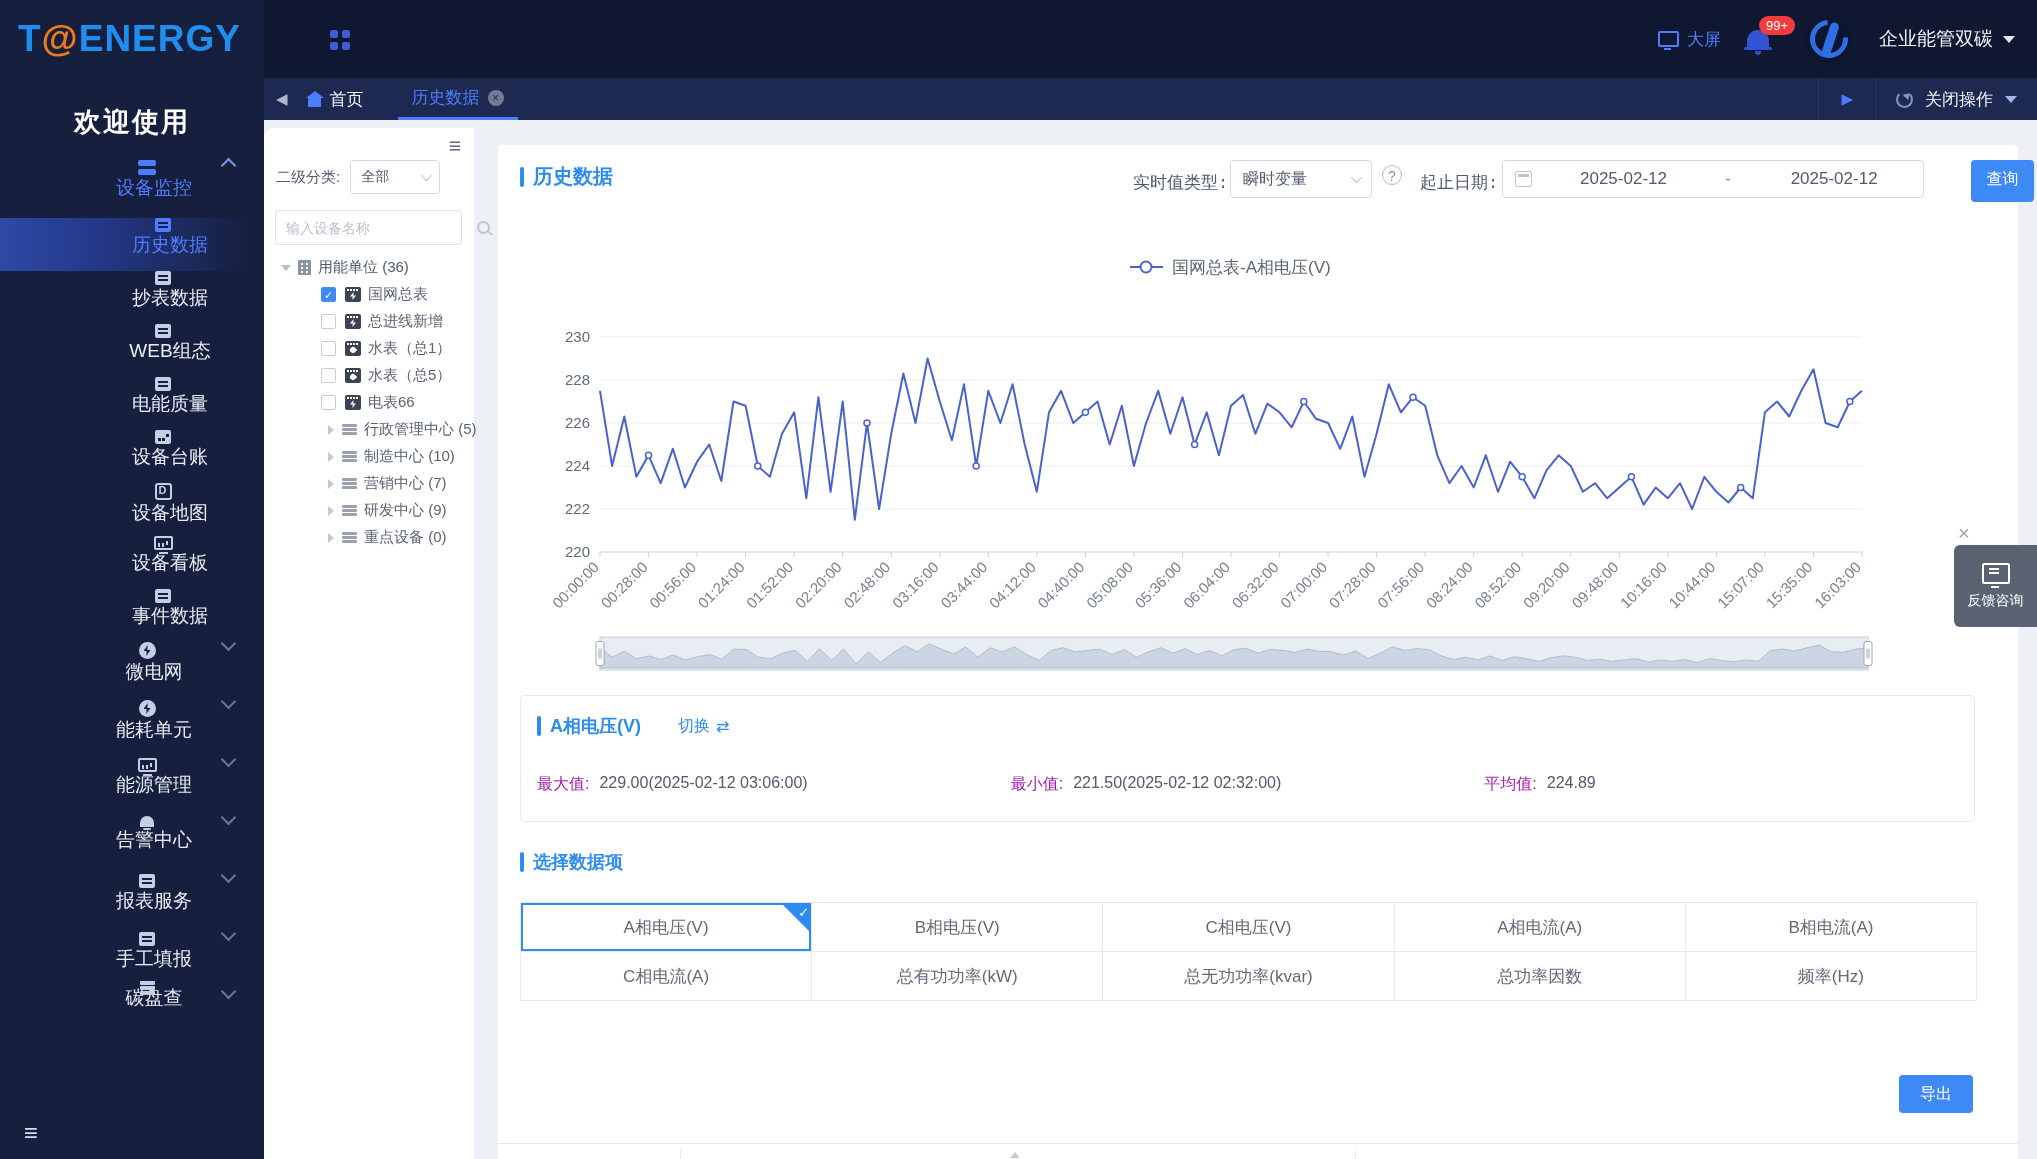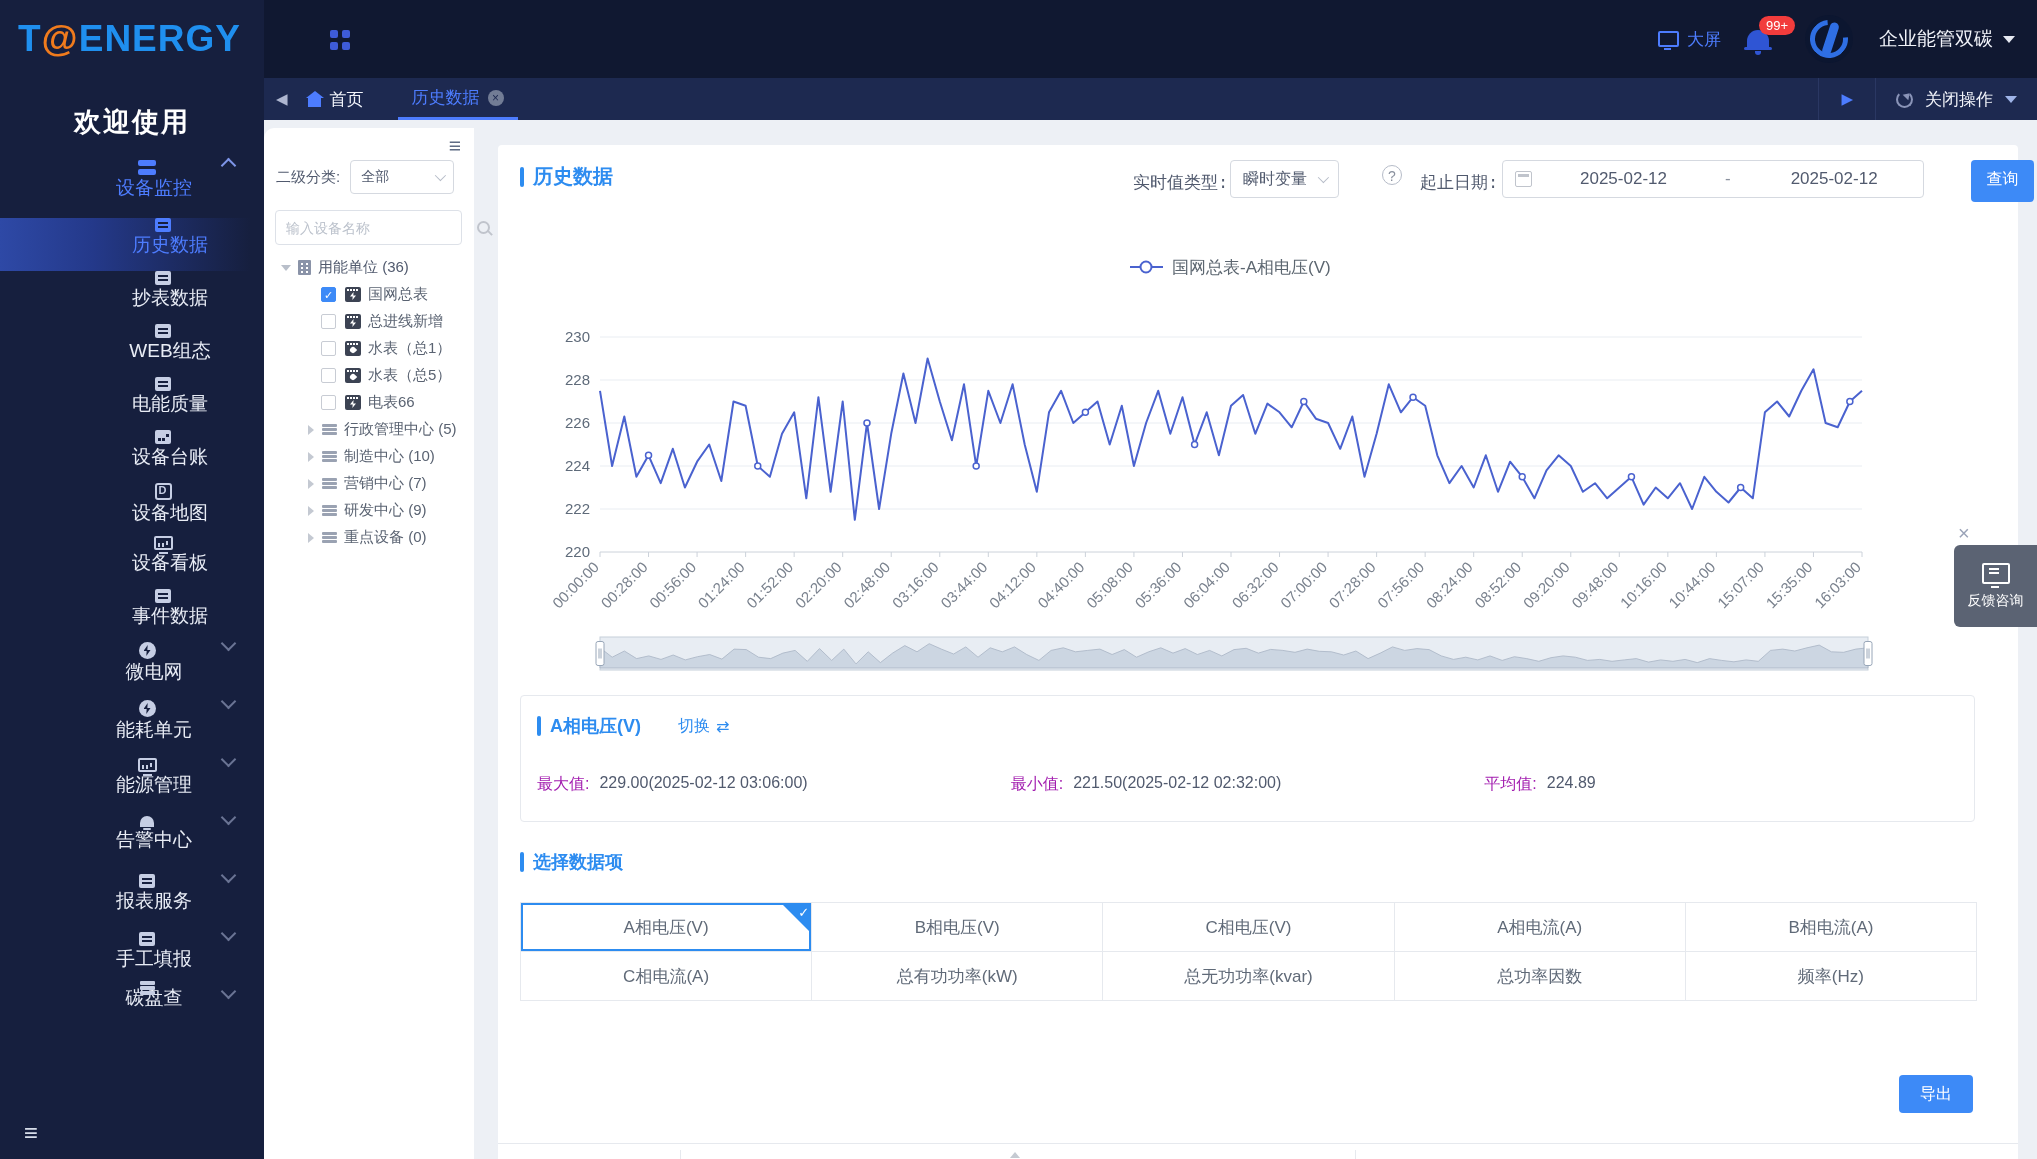--- a/index.html
+++ b/index.html
@@ -77,53 +77,53 @@
   .i-refresh-icon{position:relative;width:13px;height:13px;border:2px solid #8a94b8;border-radius:50%;border-top-color:transparent;display:inline-block;}
   .i-refresh-icon::after{content:"";position:absolute;top:-4px;right:-2px;border:4px solid transparent;border-bottom:6px solid #8a94b8;transform:rotate(45deg);}
   .tri-down.lt{border-top-color:#9fb4e8;}
   
   .content{position:absolute;left:264px;top:120px;right:0;bottom:0;background:#edf0f5;overflow:hidden;}
   
   .tree-panel{position:absolute;left:0;top:8px;width:210px;bottom:0;background:#fff;border-top-left-radius:10px;}
   .hamb{position:absolute;right:13px;top:6px;font-size:21px;color:#5f6b84;cursor:pointer;}
   .cat-row{position:absolute;left:12px;top:32px;display:flex;align-items:center;}
   .cat-label{font-size:15px;color:#515a6e;}
-  .selbox{position:relative;margin-left:10px;width:104px;height:34px;border:1px solid #d5d9e0;border-radius:4px;background:#fff;display:flex;align-items:center;padding:0 10px;box-sizing:border-box;font-size:14px;color:#515a6e;cursor:pointer;}
+  .selbox{position:relative;margin-left:10px;width:90px;height:34px;border:1px solid #d5d9e0;border-radius:4px;background:#fff;display:flex;align-items:center;padding:0 10px;box-sizing:border-box;font-size:14px;color:#515a6e;cursor:pointer;}
   .sel-caret{margin-left:auto;width:7px;height:7px;border-right:1.6px solid #b6bcc8;border-bottom:1.6px solid #b6bcc8;transform:rotate(45deg) translateY(-2px);}
   .searchbox{position:absolute;left:11px;top:82px;width:187px;height:35px;border:1px solid #dde1e8;border-radius:4px;box-sizing:border-box;display:flex;align-items:center;background:#fff;}
   .searchbox input{border:none;outline:none;flex:1;padding:0 10px;font-size:14px;color:#515a6e;font-family:inherit;background:transparent;}
   .searchbox input::placeholder{color:#bcc2cc;}
   .i-search-icon{position:relative;width:9px;height:9px;border:2px solid #c0c4cc;border-radius:50%;margin-right:12px;flex:none;}
   .i-search-icon::after{content:"";position:absolute;width:6px;height:2px;background:#c0c4cc;right:-5px;bottom:-2px;transform:rotate(45deg);}
   #tree{position:absolute;left:0;top:126px;right:0;}
   .trow{position:relative;height:27px;display:flex;align-items:center;font-size:15px;color:#5a6372;cursor:pointer;white-space:nowrap;}
   .trow.root{padding-left:17px;color:#515a6e;}
   .trow.device{padding-left:57px;}
-  .trow.group{padding-left:44px;}
+  .trow.group{padding-left:64px;}
   .t-caret-down{width:0;height:0;border-left:5px solid transparent;border-right:5px solid transparent;border-top:6px solid #b9bfca;margin-right:7px;}
   .t-caret-right{width:0;height:0;border-top:5px solid transparent;border-bottom:5px solid transparent;border-left:6px solid #c4c9d2;margin-right:8px;}
   .cb{width:15px;height:15px;border:1px solid #c8ccd4;border-radius:2px;background:#fff;box-sizing:border-box;margin-right:9px;flex:none;}
   .cb.checked{background:#3d8af7;border-color:#3d8af7;color:#fff;font-size:11px;line-height:14px;text-align:center;}
   .ti{position:relative;display:inline-block;margin-right:7px;flex:none;}
   .i-building-icon{width:13px;height:15px;background:#8a93a8;border-radius:1px;}
   .i-building-icon::after{content:"";position:absolute;left:3px;top:3px;width:2px;height:2px;background:#fff;box-shadow:5px 0 0 #fff,0 4px 0 #fff,5px 4px 0 #fff,0 8px 0 #fff,5px 8px 0 #fff;}
   .i-meter-bolt-icon,.i-meter-water-icon{width:16px;height:15px;background:#3c4353;border-radius:2px;}
   .i-meter-bolt-icon::before,.i-meter-water-icon::before{content:"";position:absolute;left:2px;top:2px;width:2px;height:2px;background:#fff;box-shadow:3px 0 0 #fff,6px 0 0 #fff,9px 0 0 #fff;}
   .i-meter-bolt-icon::after{content:"";position:absolute;left:5px;top:5px;width:6px;height:8px;background:#fff;
       clip-path:polygon(60% 0,0 55%,45% 55%,40% 100%,100% 45%,55% 45%);}
   .i-meter-water-icon::after{content:"";position:absolute;left:5px;top:6px;width:6px;height:6px;background:#fff;border-radius:50% 0 50% 50%;transform:rotate(45deg);}
   .i-tlayers-icon{width:15px;height:3px;background:#9aa2b2;border-radius:1px;margin-top:-8px;box-shadow:0 4px 0 #9aa2b2,0 8px 0 #9aa2b2;}
   
   .main-card{position:absolute;left:234px;top:25px;width:1520px;height:1160px;background:#fff;border-radius:4px;}
   .hdr{position:absolute;display:flex;align-items:center;gap:9px;}
   .hbar{width:4px;height:20px;background:#2d8cf0;border-radius:2px;}
   .htitle{color:#2d8cf0;font-size:20px;font-weight:700;}
   .hdr.main-hdr{left:22px;top:18px;}
   .flabel{position:absolute;font-size:17px;color:#515a6e;font-family:Liberation Mono, monospace;}
-  .fsel{position:absolute;left:732px;top:15px;width:109px;height:38px;border:1px solid #d5d9e0;border-radius:4px;display:flex;align-items:center;padding:0 12px;box-sizing:border-box;font-size:16px;color:#515a6e;cursor:pointer;background:#fff;}
+  .fsel{position:absolute;left:732px;top:15px;width:142px;height:38px;border:1px solid #d5d9e0;border-radius:4px;display:flex;align-items:center;padding:0 12px;box-sizing:border-box;font-size:16px;color:#515a6e;cursor:pointer;background:#fff;}
   .qmark{position:absolute;left:884px;top:20px;width:20px;height:20px;border:1.5px solid #b6bcc8;border-radius:50%;color:#8a919e;font-size:14px;text-align:center;line-height:20px;cursor:pointer;box-sizing:border-box;}
   .datebox{position:absolute;left:1004px;top:15px;width:422px;height:38px;border:1px solid #d5d9e0;border-radius:4px;display:flex;align-items:center;box-sizing:border-box;font-size:17px;color:#515a6e;cursor:pointer;background:#fff;}
   .i-calendar-icon{position:relative;width:15px;height:14px;border:1.5px solid #c0c4cc;border-radius:2px;margin:0 0 0 12px;}
   .i-calendar-icon::before{content:"";position:absolute;left:2px;right:2px;top:2px;height:3px;background:#c0c4cc;}
   .dstart{margin-left:48px;}
   .dsep{margin-left:58px;color:#8a919e;}
   .dend{margin-left:60px;}
   .btn{background:#3d8af7;color:#fff;border-radius:4px;text-align:center;cursor:pointer;}
   .query-btn{position:absolute;left:1473px;top:15px;width:63px;height:42px;font-size:16px;line-height:38px;}
   

